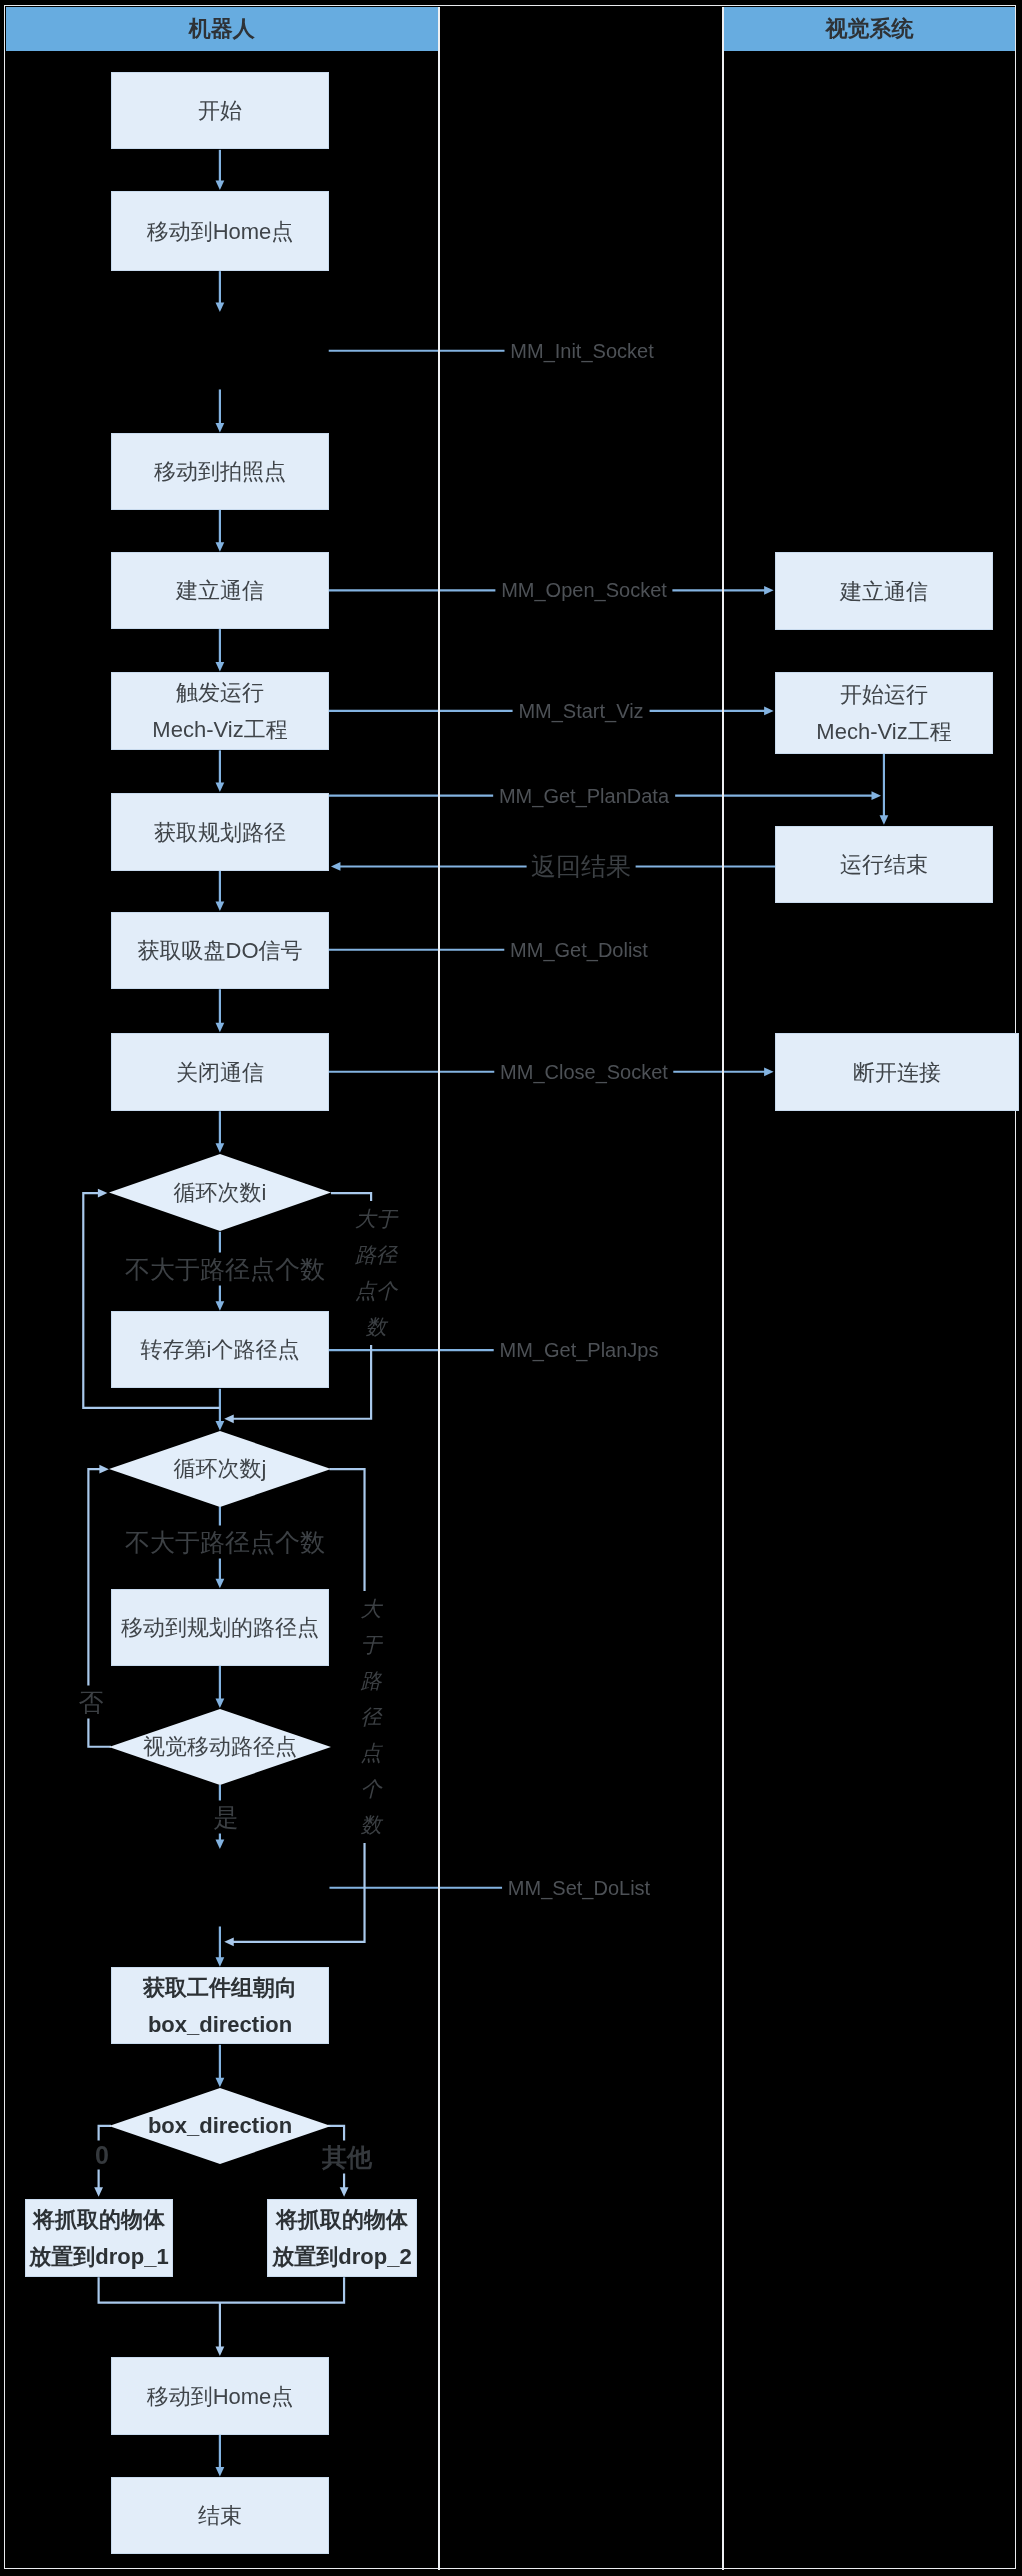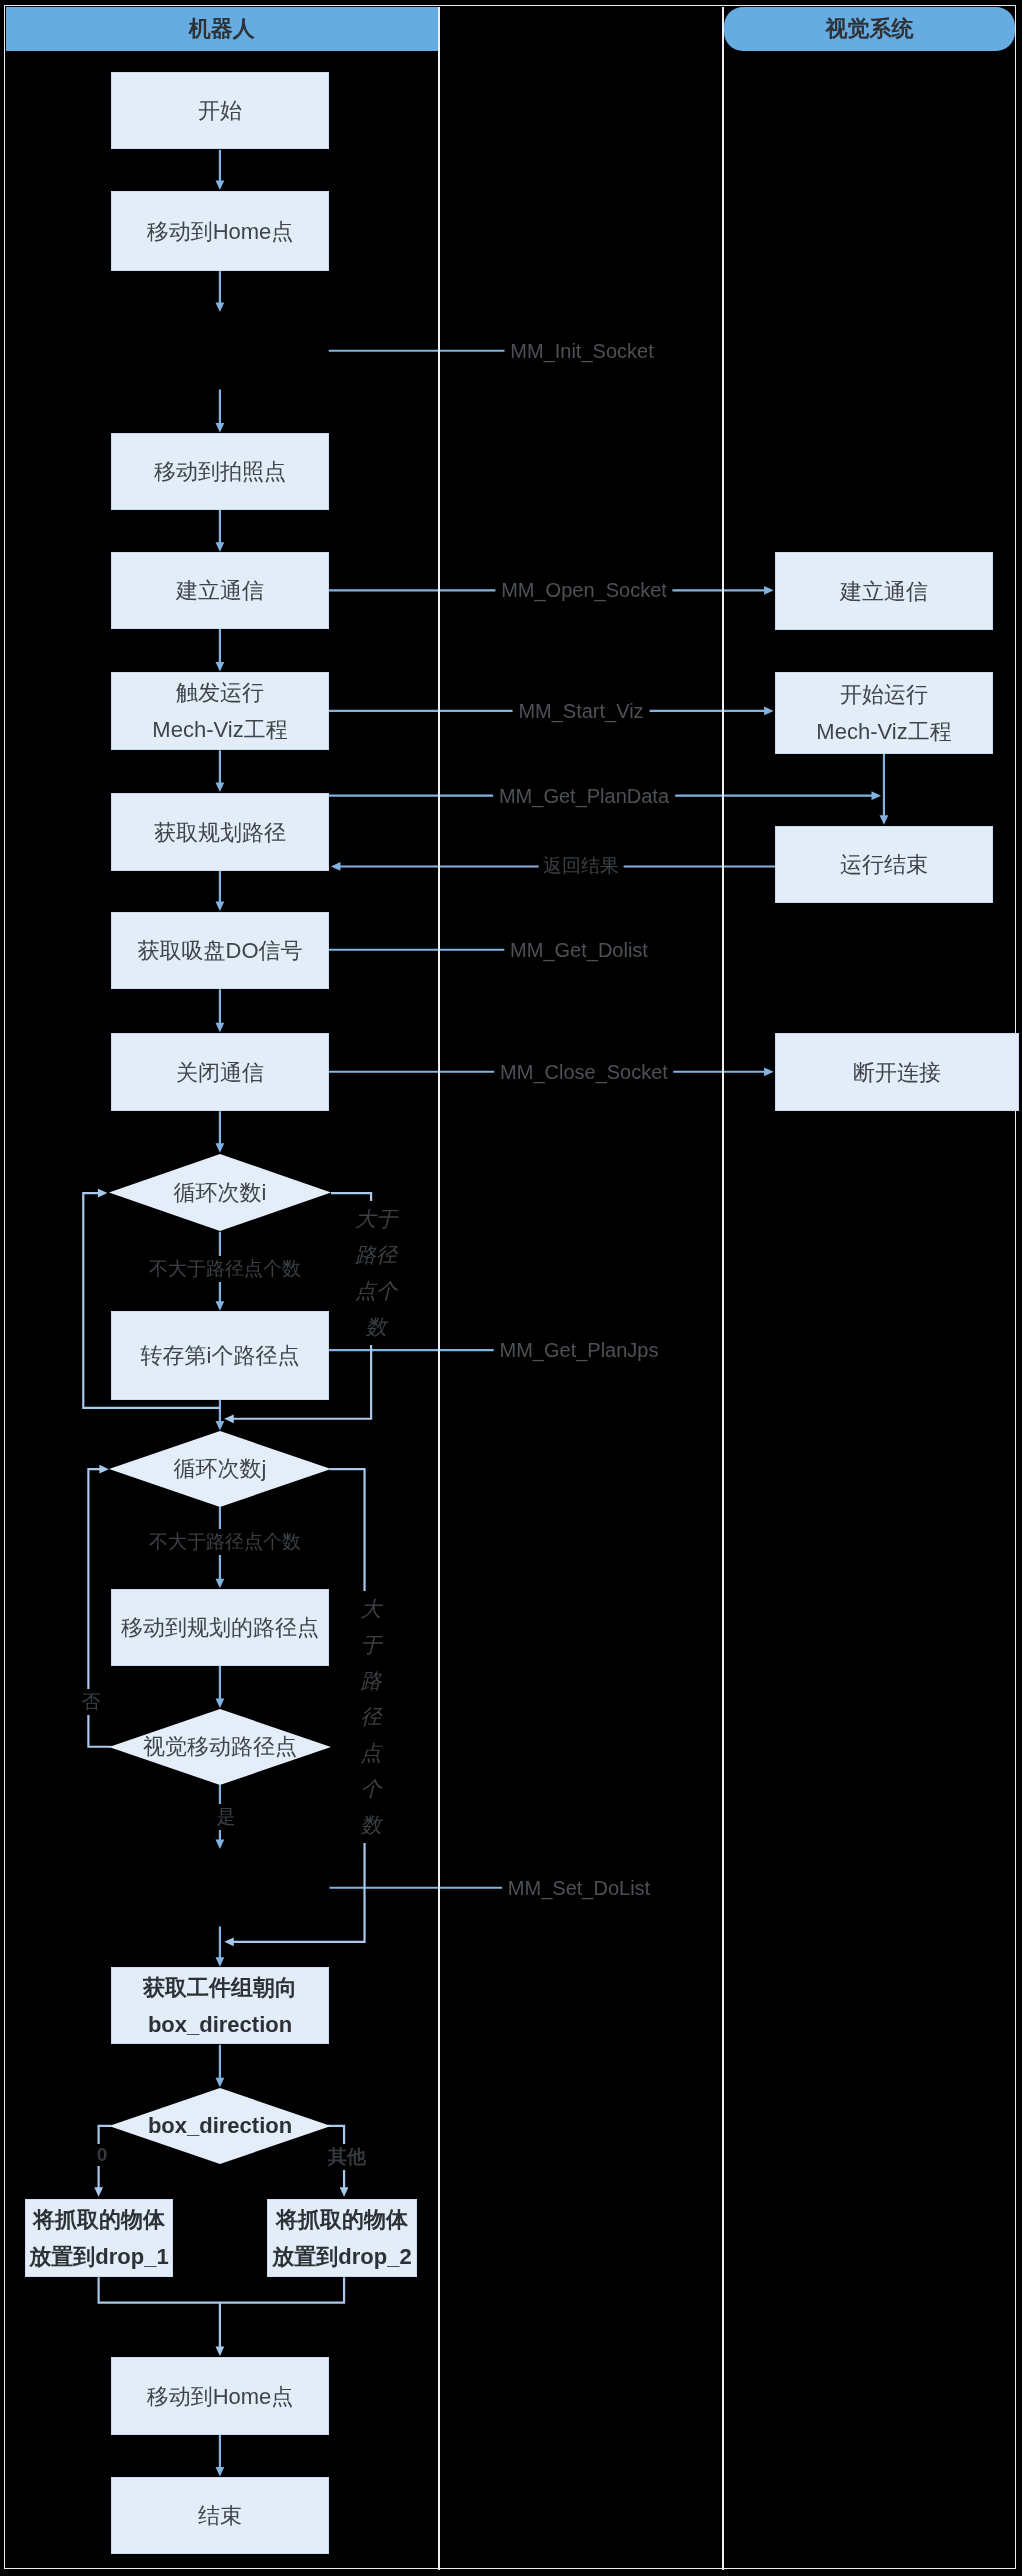--- a/index.html
+++ b/index.html
@@ -16,21 +16,21 @@
        display:flex;flex-direction:column;align-items:center;justify-content:center;
        font-size:22px;line-height:37px;color:#3f4449;text-align:center;}
   .diamond{position:absolute;background:#e3eefa;
            clip-path:polygon(50% 0,100% 50%,50% 100%,0 50%);
            display:flex;align-items:center;justify-content:center;
            font-size:22px;color:#3f4449;text-align:center;}
   .bold{font-weight:bold;color:#2c3135;}
   .elabel{position:absolute;transform:translate(-50%,-50%);background:#000;
           color:#4d5156;font-size:20px;padding:0 5.8px;white-space:nowrap;}
   .clabel{position:absolute;transform:translate(-50%,-50%);background:#000;
-          color:#3c4044;font-size:19px;padding:0 4.4px;white-space:nowrap;}
+          color:#3c4044;font-size:25px;padding:0 4.4px;white-space:nowrap;}
   .blabel{font-weight:bold;color:#35393d;}
   .vstack{position:absolute;transform:translate(-50%,-50%);display:flex;
           flex-direction:column;align-items:center;color:#3c4044;font-size:21px;font-style:italic;}
   .vstack span{background:#000;line-height:36px;padding:0 2.2px;}
 </style>
 </head>
 <body>
 
 <div id="canvas">
 
@@ -104,21 +104,21 @@
       <polygon points="307,1942 320,1936 320,1948"></polygon>
       <polygon points="149,2011 136,2005 136,2017"></polygon>
       <polygon points="307,2658 320,2652 320,2664"></polygon>
       <polygon points="135,3007 129,2994 141,2994"></polygon>
       <polygon points="471,3007 465,2994 477,2994"></polygon>
       <polygon points="301,3225 295,3212 307,3212"></polygon>
     </g>
   </svg>
 
   <div class="hcell" style="left:5.8px;width:432px;">机器人</div>
-  <div class="hcell" style="left:724px;width:291px;border-radius:19px;">视觉系统</div>
+  <div class="hcell" style="left:724px;width:291px;">视觉系统</div>
   <div class="lane-divider" style="left:438px;"></div>
   <div class="lane-divider" style="left:722px;"></div>
   <div id="frame"></div>
 
   <div class="box" style="left:111px;top:72px;width:218px;height:77px;">
       <span>开始</span>
     </div>
   <div class="box" style="left:111px;top:191px;width:218px;height:80px;">
       <span>移动到Home点</span>
     </div>
@@ -138,21 +138,21 @@
   <div class="box" style="left:111px;top:1033px;width:218px;height:78px;">
       <span>关闭通信</span>
     </div>
   <div class="box" style="left:111px;top:912px;width:218px;height:77px;">
       <span>获取吸盘DO信号</span>
     </div>
 
   <div class="diamond" style="left:109px;top:1154px;width:222px;height:77px;">
       <span>循环次数i</span>
     </div>
-  <div class="box" style="left:111px;top:1311px;width:218px;height:89px;">
+  <div class="box" style="left:111px;top:1311px;width:218px;height:77px;">
       <span>转存第i个路径点</span>
     </div>
   <div class="diamond" style="left:109px;top:1431px;width:222px;height:76px;">
       <span>循环次数j</span>
     </div>
   <div class="box" style="left:111px;top:1589px;width:218px;height:77px;">
       <span>移动到规划的路径点</span>
     </div>
   <div class="diamond" style="left:109px;top:1709px;width:222px;height:76px;">
       <span>视觉移动路径点</span>

